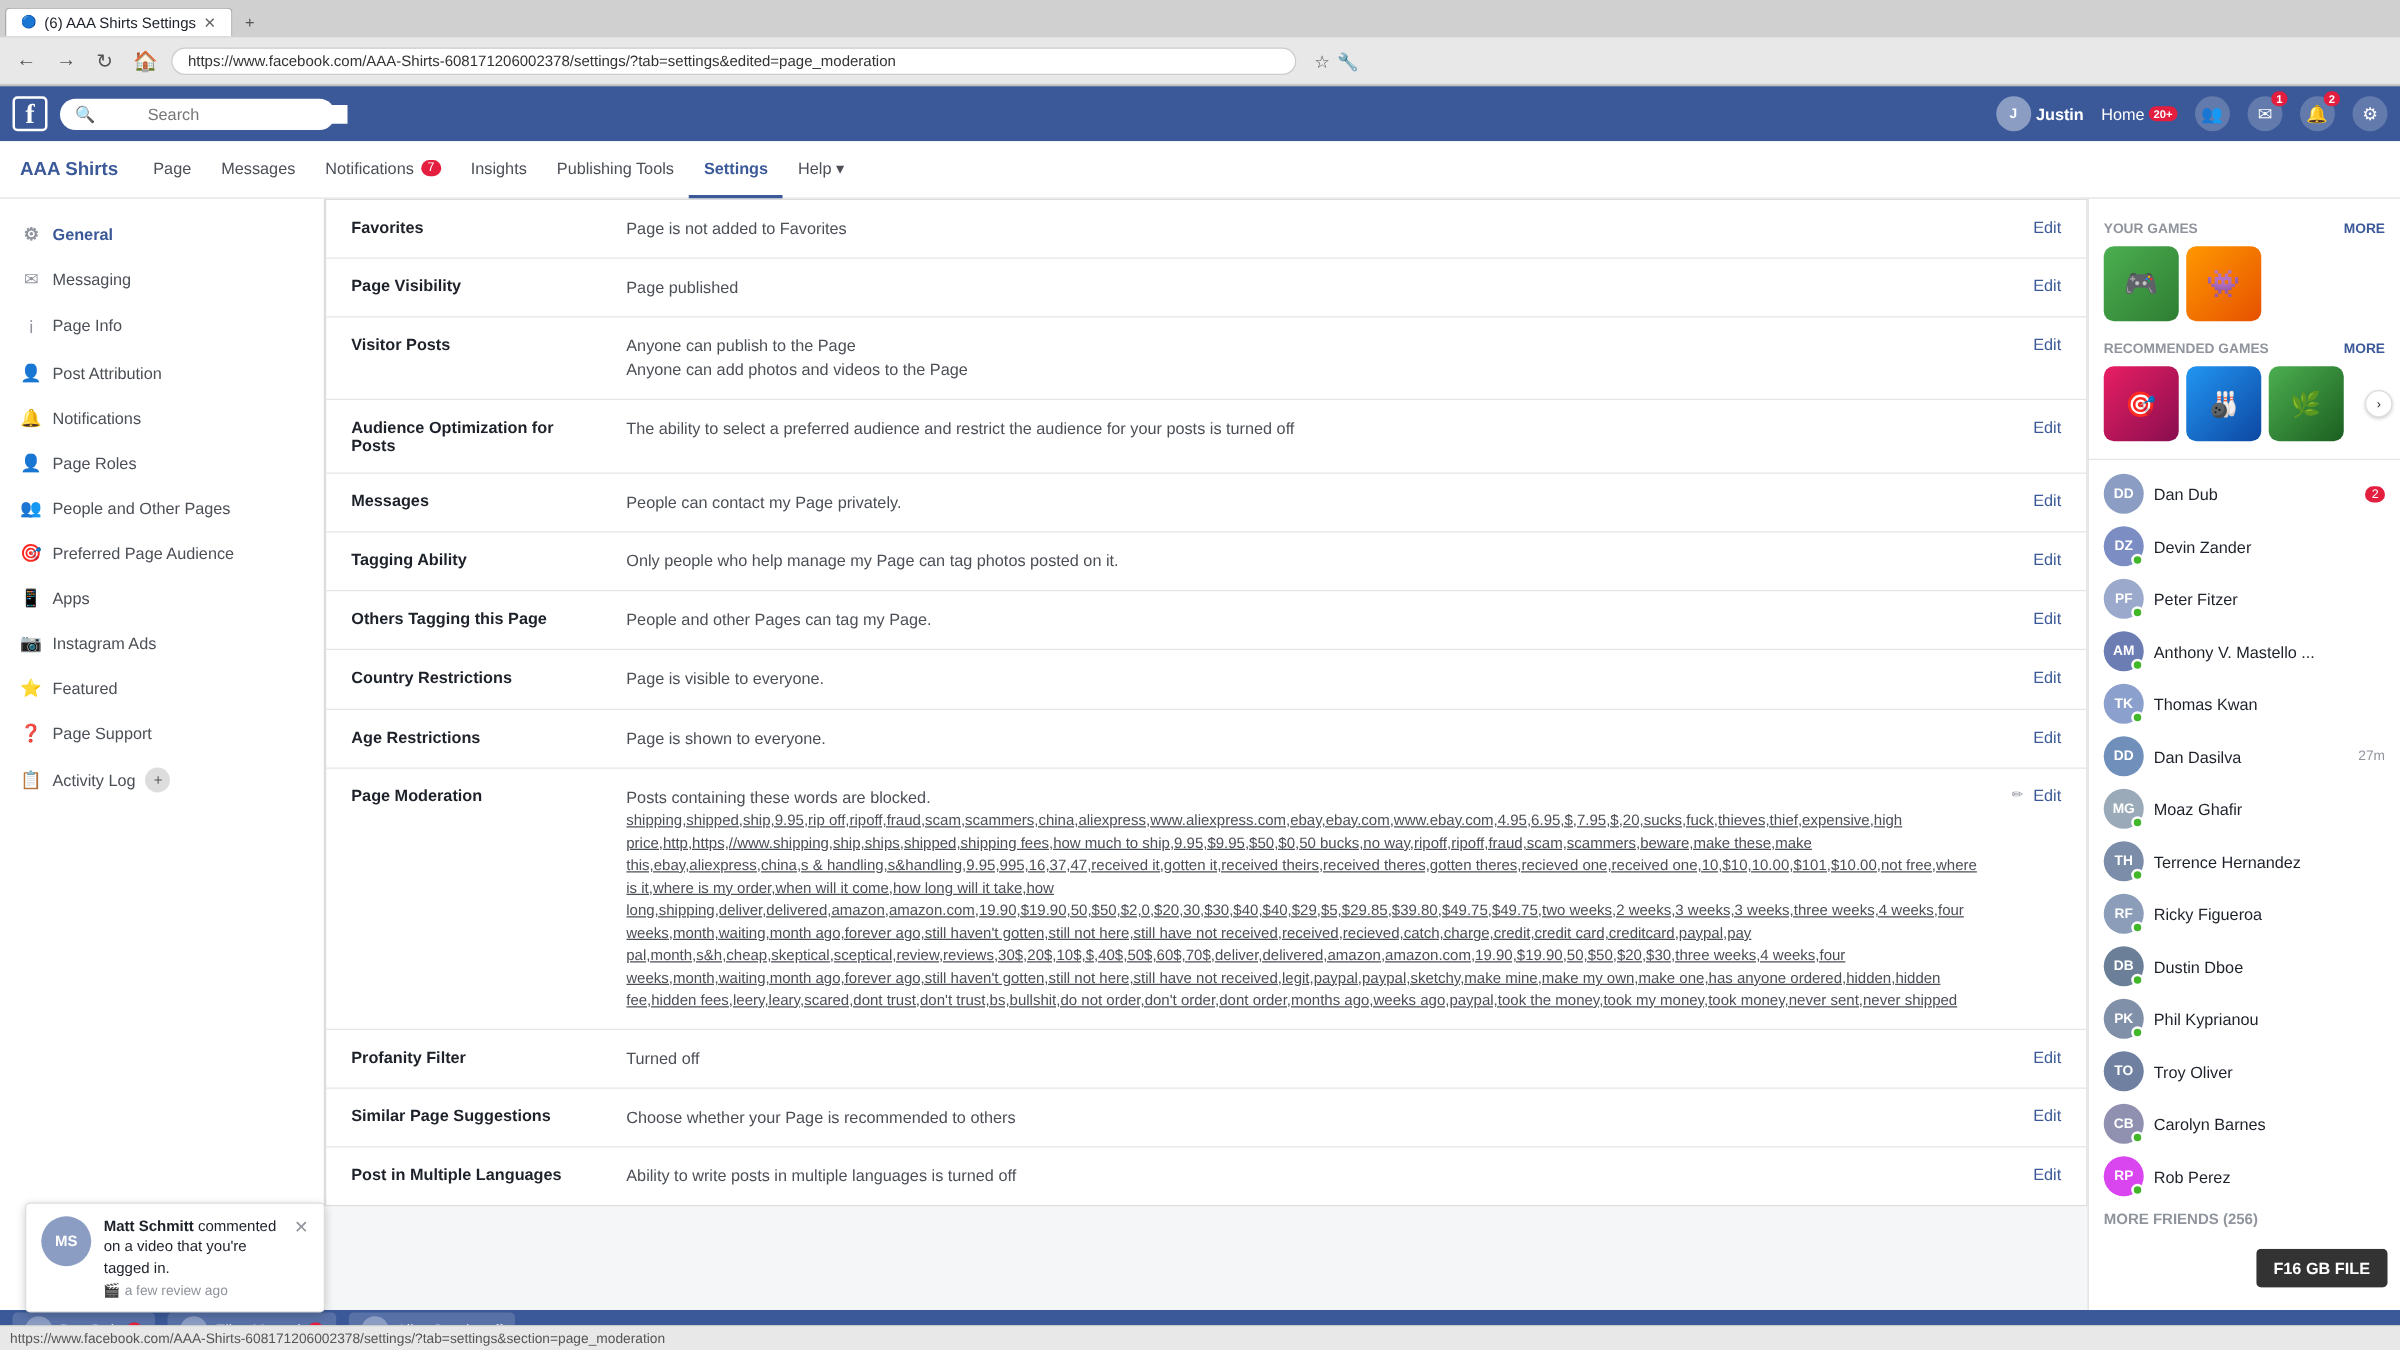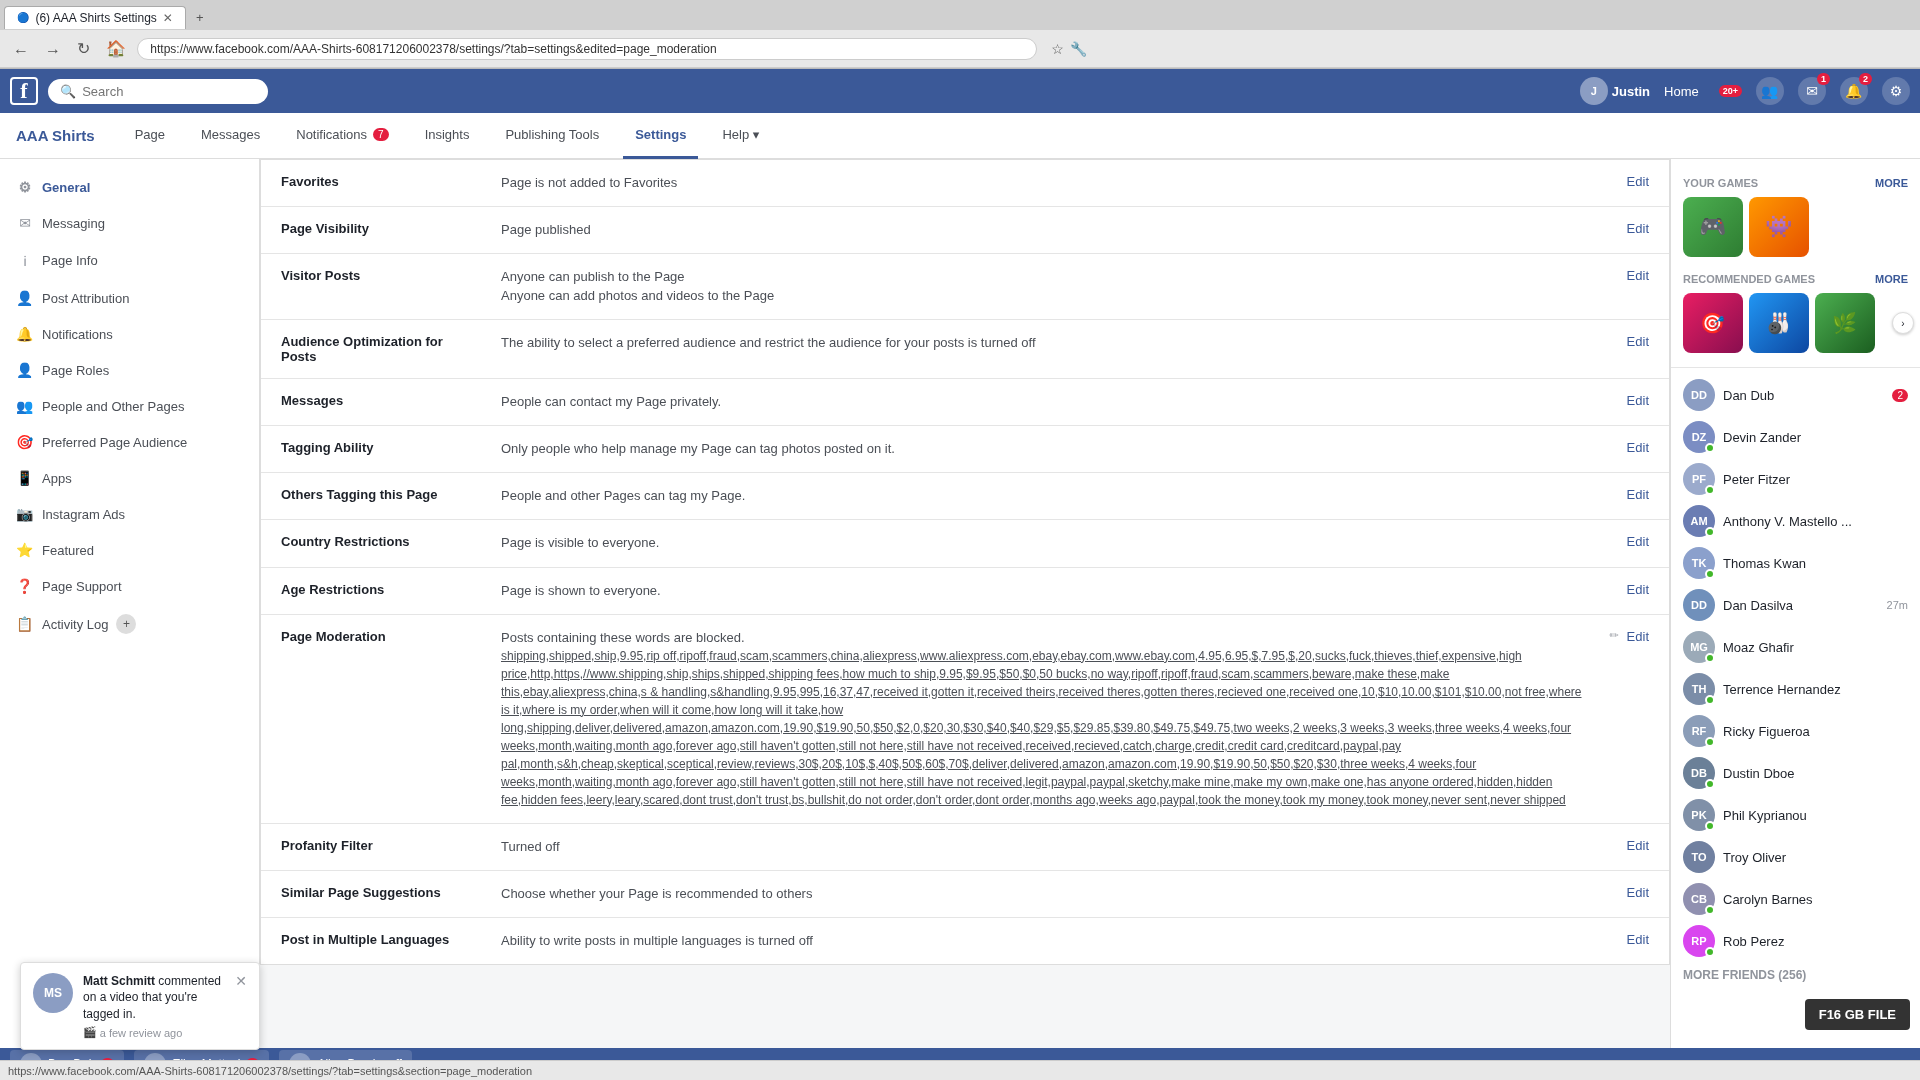--- a/index.html
+++ b/index.html
@@ -16,31 +16,31 @@
     .nav-btn { background: none; border: none; cursor: pointer; color: #555; font-size: 16px; padding: 2px 5px; border-radius: 3px; }
     .address-bar { flex: 1; background: #fff; border: 1px solid #ccc; border-radius: 12px; padding: 3px 12px; font-size: 12px; color: #333; display: flex; align-items: center; gap: 6px; max-width: 900px; }
     .address-bar span { flex: 1; overflow: hidden; text-overflow: ellipsis; white-space: nowrap; }
     .nav-icons { display: flex; gap: 6px; margin-left: 8px; }
     .nav-icon { font-size: 14px; color: #555; cursor: pointer; }
 
     
     .fb-header { background: #3b5998; display: flex; align-items: center; padding: 0 10px; height: 44px; gap: 10px; }
     .fb-logo { color: white; font-size: 22px; font-weight: bold; font-family: Georgia, serif; background: #3b5998; border: 2px solid white; width: 28px; height: 28px; display: flex; align-items: center; justify-content: center; border-radius: 4px; }
     .fb-search { background: #fff; border: none; border-radius: 14px; padding: 5px 12px; font-size: 13px; width: 220px; display: flex; align-items: center; gap: 6px; }
-    .fb-search input { border: none; outline: none; font-size: 13px; width: 160px; }
+    .fb-search input { border: none; outline: none; font-size: 13px; width: 160px; margin-left: 36px; }
     .fb-nav-links { margin-left: auto; display: flex; align-items: center; gap: 14px; }
     .fb-nav-user { color: white; font-size: 13px; font-weight: bold; display: flex; align-items: center; gap: 4px; }
-    .fb-nav-home { color: white; font-size: 13px; display: flex; align-items: center; gap: 20px; }
+    .fb-nav-home { color: white; font-size: 13px; display: flex; align-items: center; gap: 3px; }
     .fb-nav-badge { position: relative; }
     .fb-nav-icon-btn { background: rgba(255,255,255,0.2); border-radius: 50%; width: 28px; height: 28px; display: flex; align-items: center; justify-content: center; color: white; cursor: pointer; font-size: 14px; }
     .badge { position: absolute; top: -4px; right: -4px; background: #e41e3f; color: white; font-size: 9px; border-radius: 8px; padding: 1px 4px; font-weight: bold; }
     .fb-nav-avatar { width: 28px; height: 28px; background: #8b9dc3; border-radius: 50%; display: flex; align-items: center; justify-content: center; color: white; font-size: 11px; font-weight: bold; }
 
     
-    .fb-page-nav { background: #fff; border-bottom: 1px solid #ddd; display: flex; align-items: center; padding: 0 16px; height: 46px; gap: 12px; }
+    .fb-page-nav { background: #fff; border-bottom: 1px solid #ddd; display: flex; align-items: center; padding: 0 16px; height: 46px; gap: 0; }
     .fb-page-name { font-weight: bold; font-size: 15px; color: #3b5998; margin-right: 16px; }
     .page-nav-item { padding: 14px 12px; font-size: 13px; color: #4b4f56; cursor: pointer; text-decoration: none; border-bottom: 3px solid transparent; display: flex; align-items: center; gap: 3px; }
     .page-nav-item.active { color: #3b5998; border-bottom: 3px solid #3b5998; font-weight: bold; }
     .notif-badge { background: #e41e3f; color: white; font-size: 10px; border-radius: 8px; padding: 1px 5px; margin-left: 3px; }
 
     
     .main-container { display: flex; min-height: calc(1080px - 128px); }
 
     
     .sidebar { width: 260px; background: #fff; border-right: 1px solid #ddd; padding: 10px 0; flex-shrink: 0; }

